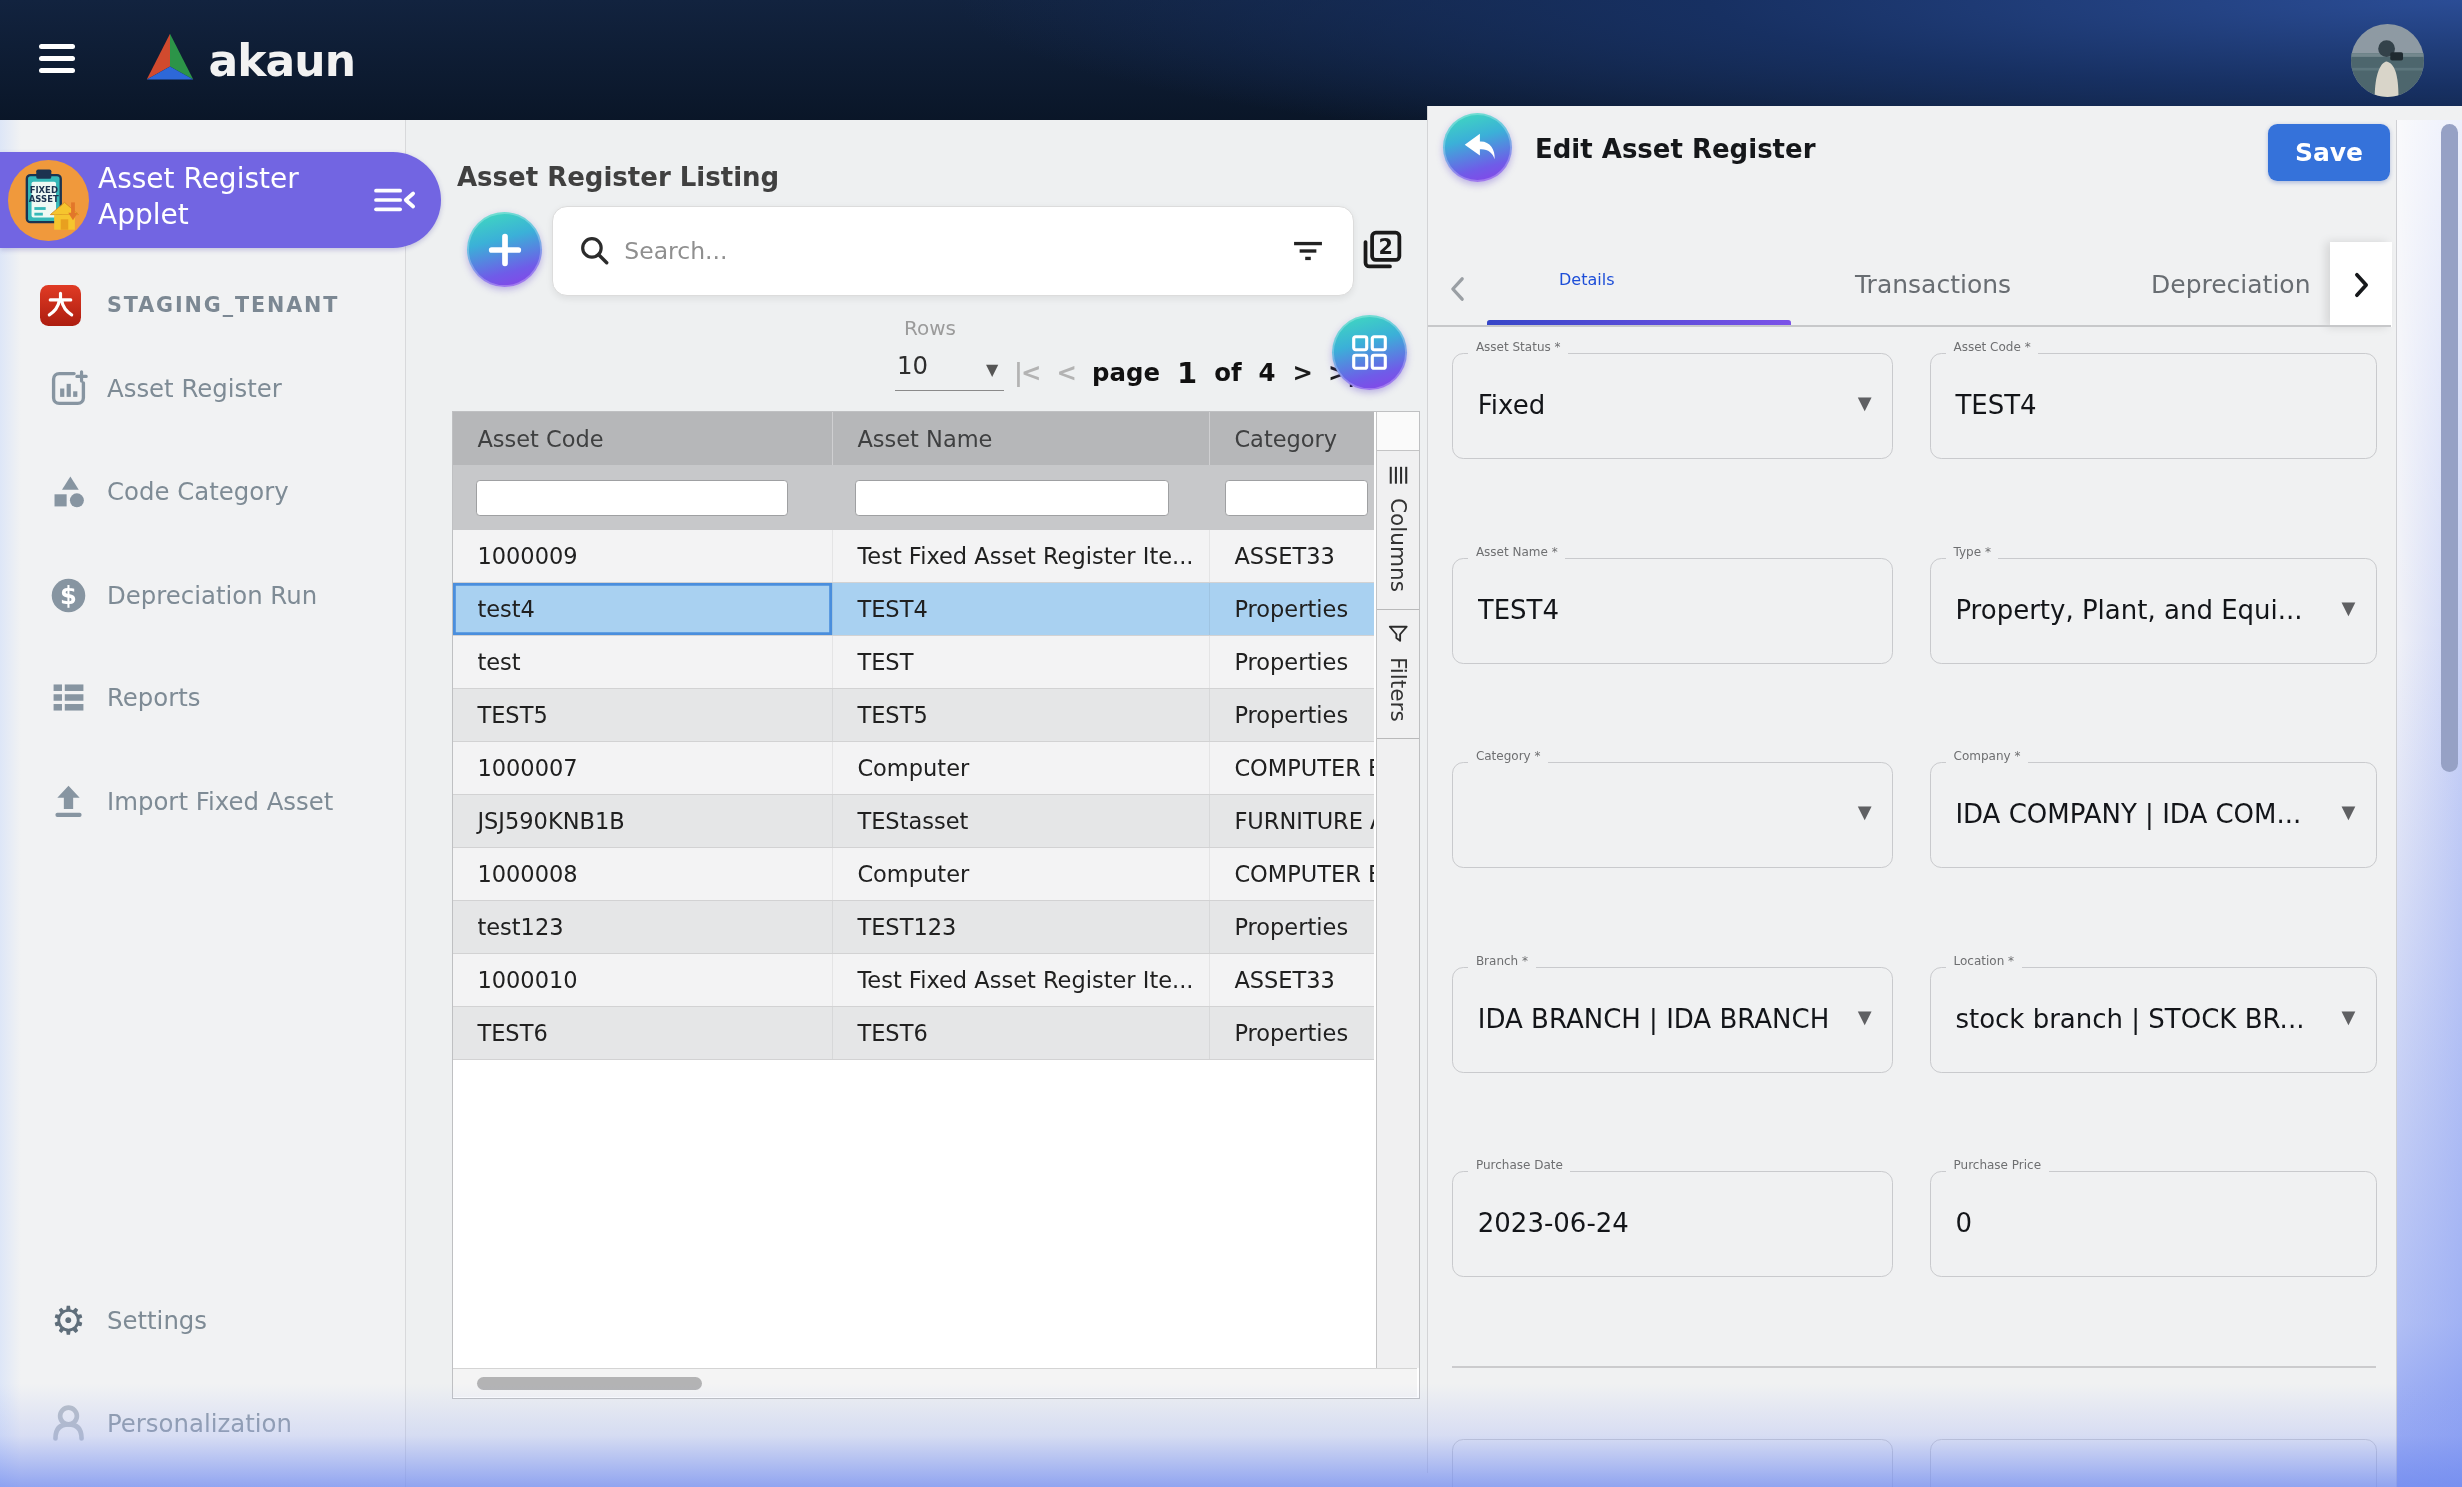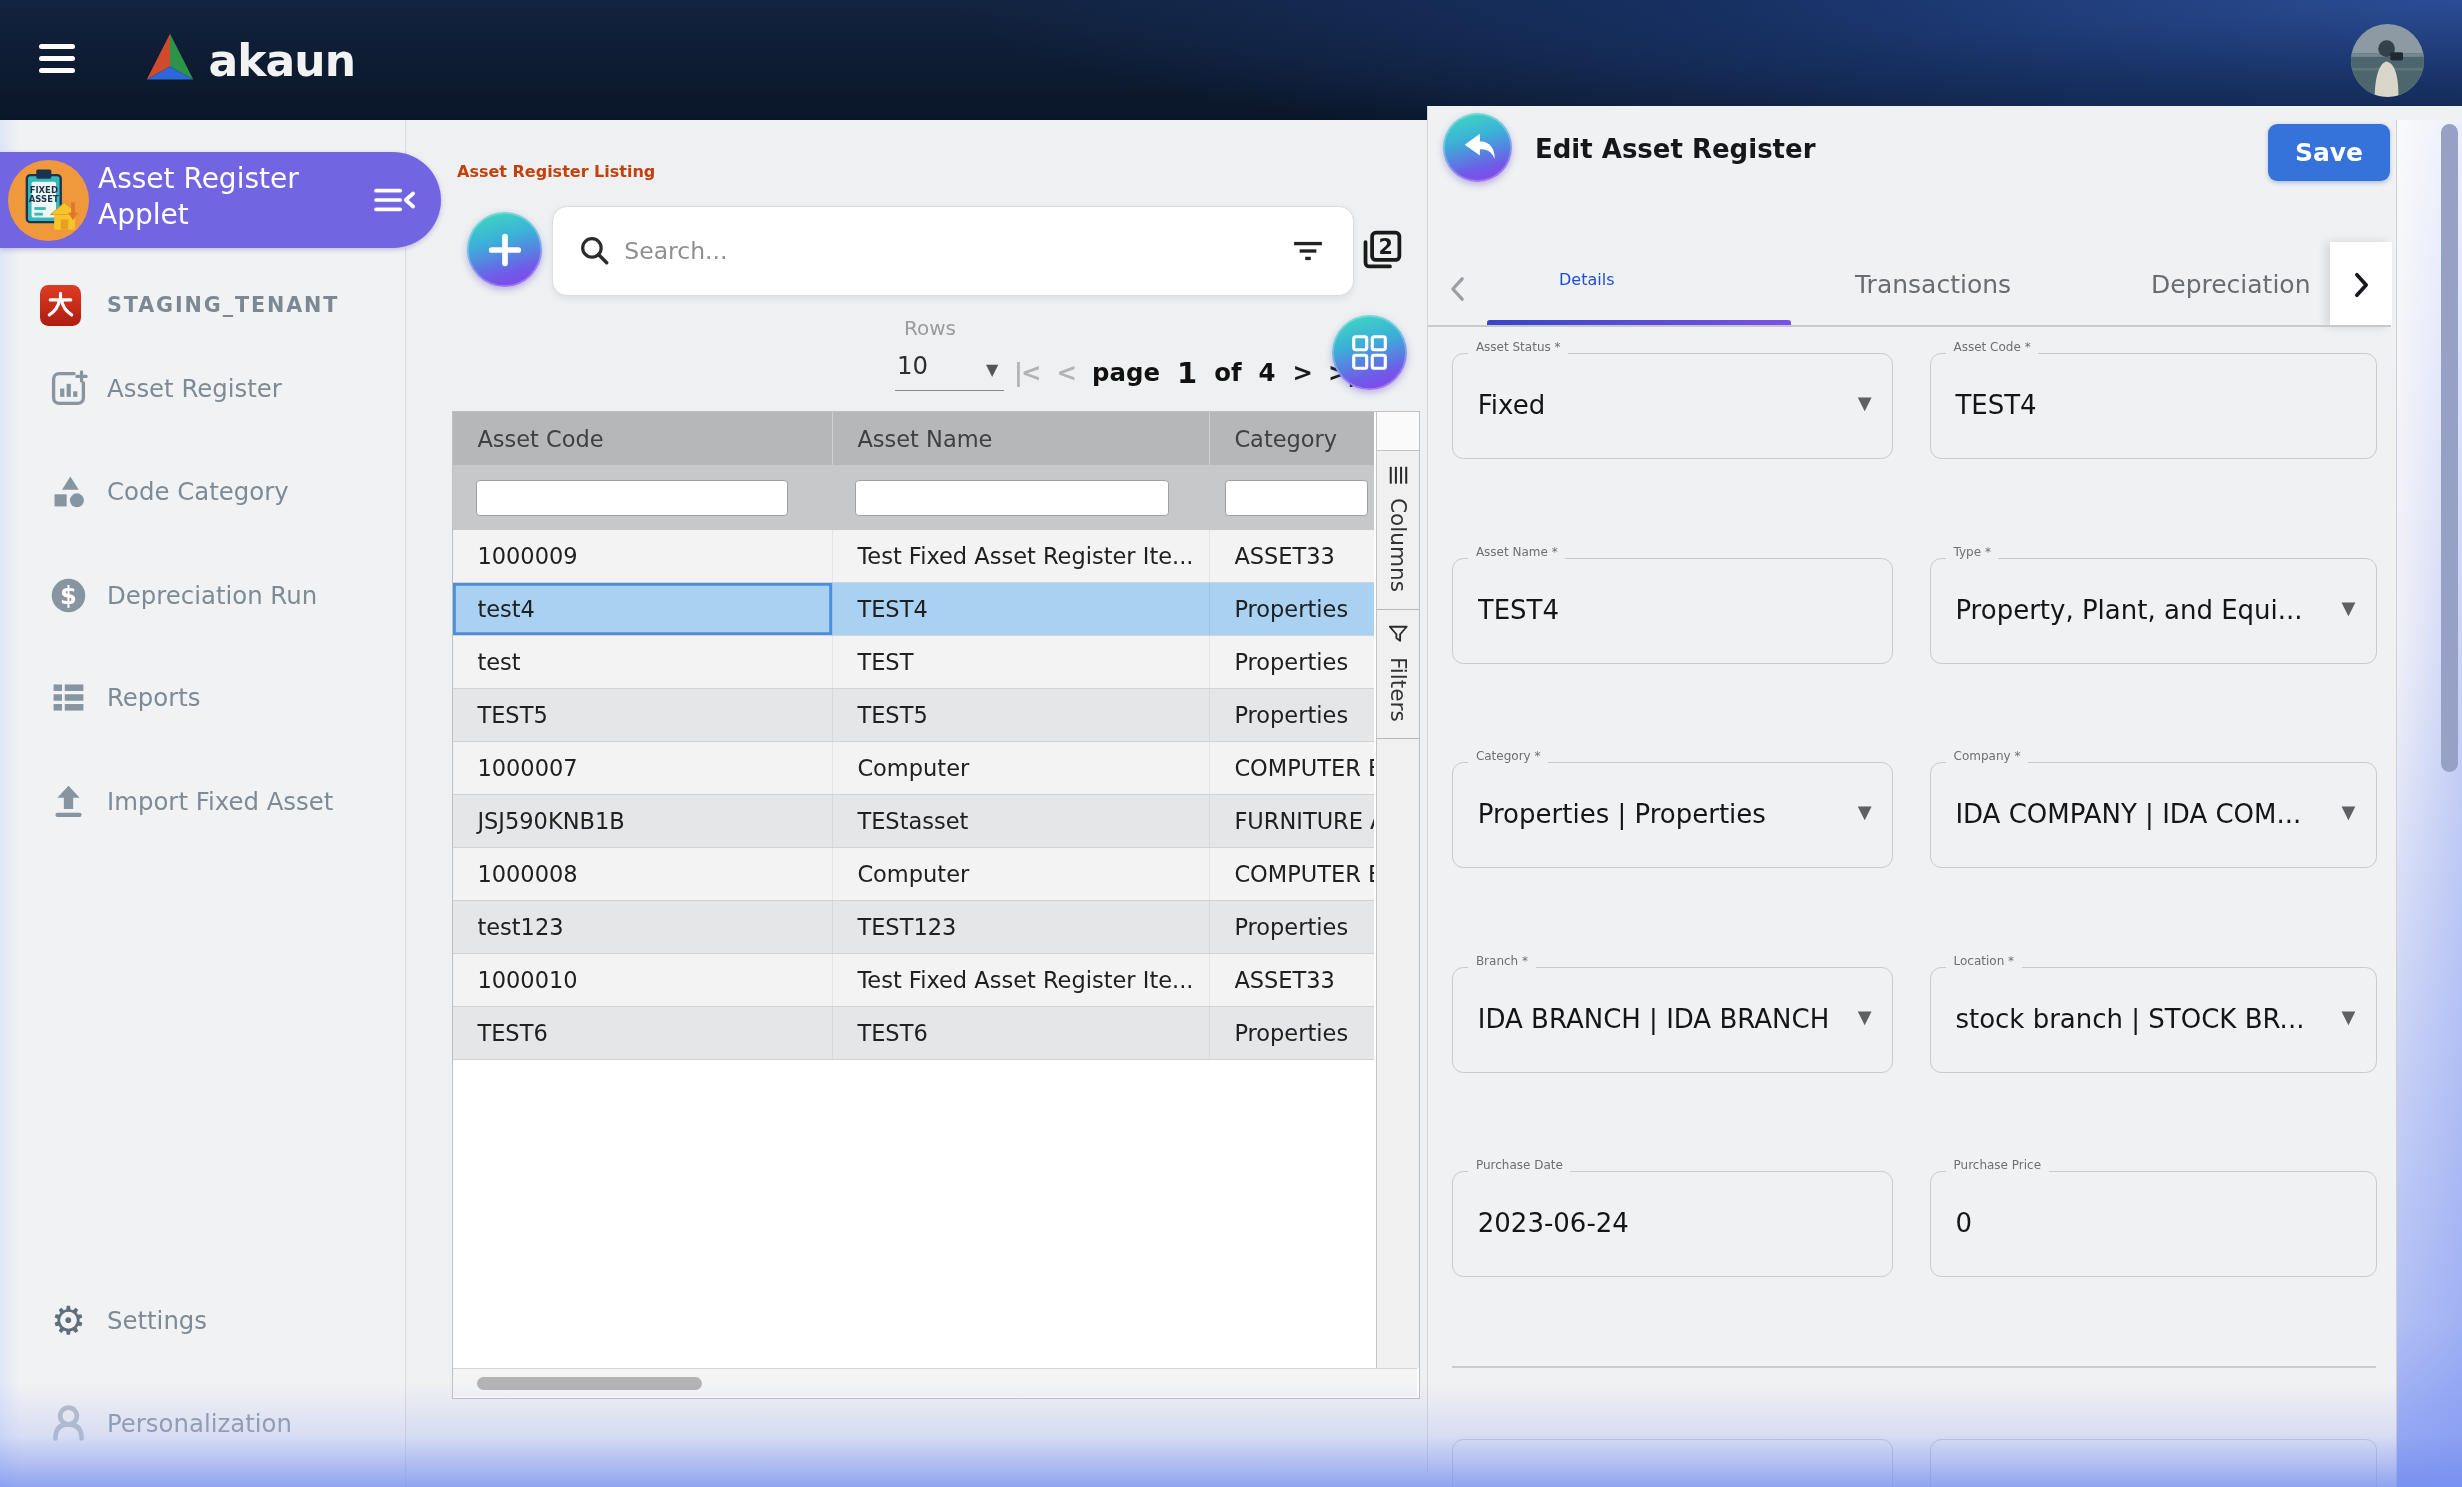--- a/index.html
+++ b/index.html
@@ -25,21 +25,21 @@
   #applet-icon{position:absolute;left:7.5px;top:7.5px;width:81px;height:81px;}
   #applet-title{position:absolute;left:98px;top:9.4px;width:263px;color:#fff;font-size:28px;line-height:36px;font-weight:500;}
   #applet-collapse{position:absolute;left:374px;top:35px;}
   .side-row{position:absolute;left:0;width:405px;height:60px;display:flex;align-items:center;cursor:pointer;}
   .side-row .ic{position:absolute;left:47px;width:43px;height:43px;display:flex;align-items:center;justify-content:center;}
   .side-row .lb{position:absolute;left:107px;font-size:24.4px;color:#7e8b95;}
   #tenant-row .lb{font-size:20.7px;font-weight:600;letter-spacing:1.9px;color:#7c8893;}
   .gear-glyph{font-family:"DejaVu Sans",sans-serif;font-size:39px;color:#5f6e7a;line-height:1;}
 
   
-  #listing-title{left:457px;top:162px;font-size:16px;font-weight:600;color:#c2410c;}
+  #listing-title{left:457px;top:162px;font-size:26px;font-weight:600;color:#404040;}
   .grad-circle{border-radius:50%;background:linear-gradient(165deg,#40debc 0%,#3bb0d8 38%,#6f5ce8 75%,#8b3fe8 100%);
     box-shadow:0 2.8px 7.5px rgba(90,60,200,.35), inset 0 0 0 1.9px rgba(255,255,255,.25);
     display:flex;align-items:center;justify-content:center;cursor:pointer;z-index:5;}
   #add-btn{left:467px;top:212px;width:75px;height:75px;}
   #search-box{left:552px;top:206px;width:800px;height:88px;background:#fff;border:0.9px solid #dcdcdc;
     border-radius:15px;box-shadow:0 2.8px 7.5px rgba(0,0,0,.07);display:flex;align-items:center;}
   #search-box svg{margin-left:26px;}
   #search-input{border:none;outline:none;font-size:23.5px;color:#333;flex:1;margin-left:11.3px;background:transparent;
     font-family:inherit;}
   #search-input::placeholder{color:#8f8f8f;}
@@ -457,21 +457,20 @@
       <span class="val">TEST4</span>
     </div>
     <div class="fld colR" style="top:452px;">
       <span class="lab"><span>Type</span> <span>*</span></span>
       <span class="val">Property, Plant, and Equi...</span>
       <span class="dd">▼</span>
     </div>
 
     <div class="fld colL" style="top:656px;">
       <span class="lab"><span>Category</span> <span>*</span></span>
-      <span class="val">Properties | Properties</span>
       <span class="dd">▼</span>
     </div>
     <div class="fld colR" style="top:656px;">
       <span class="lab"><span>Company</span> <span>*</span></span>
       <span class="val">IDA COMPANY | IDA COM...</span>
       <span class="dd">▼</span>
     </div>
 
     <div class="fld colL" style="top:861px;">
       <span class="lab"><span>Branch</span> <span>*</span></span>

